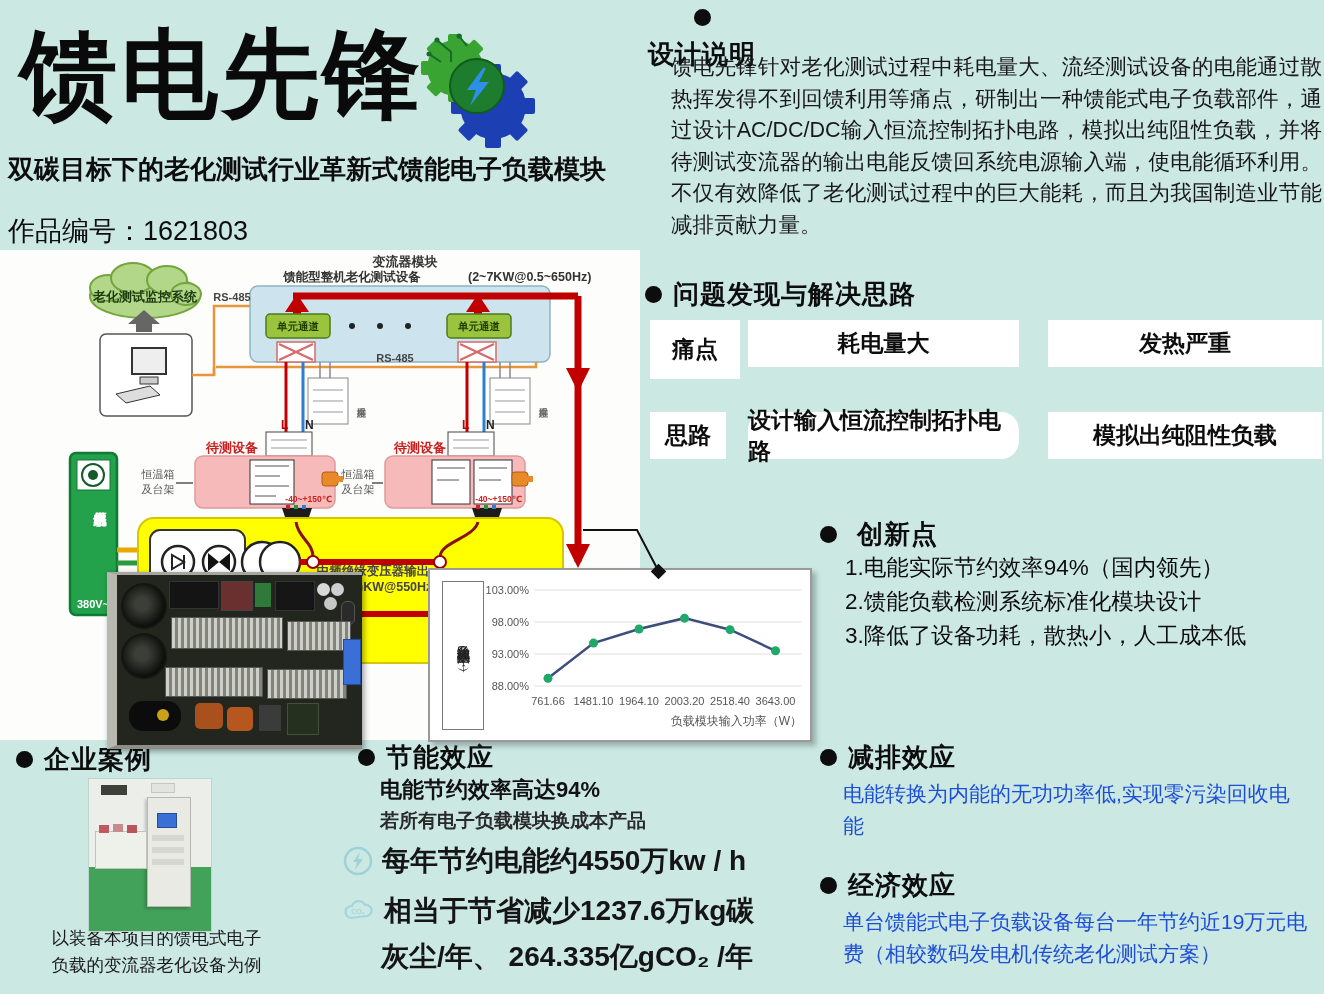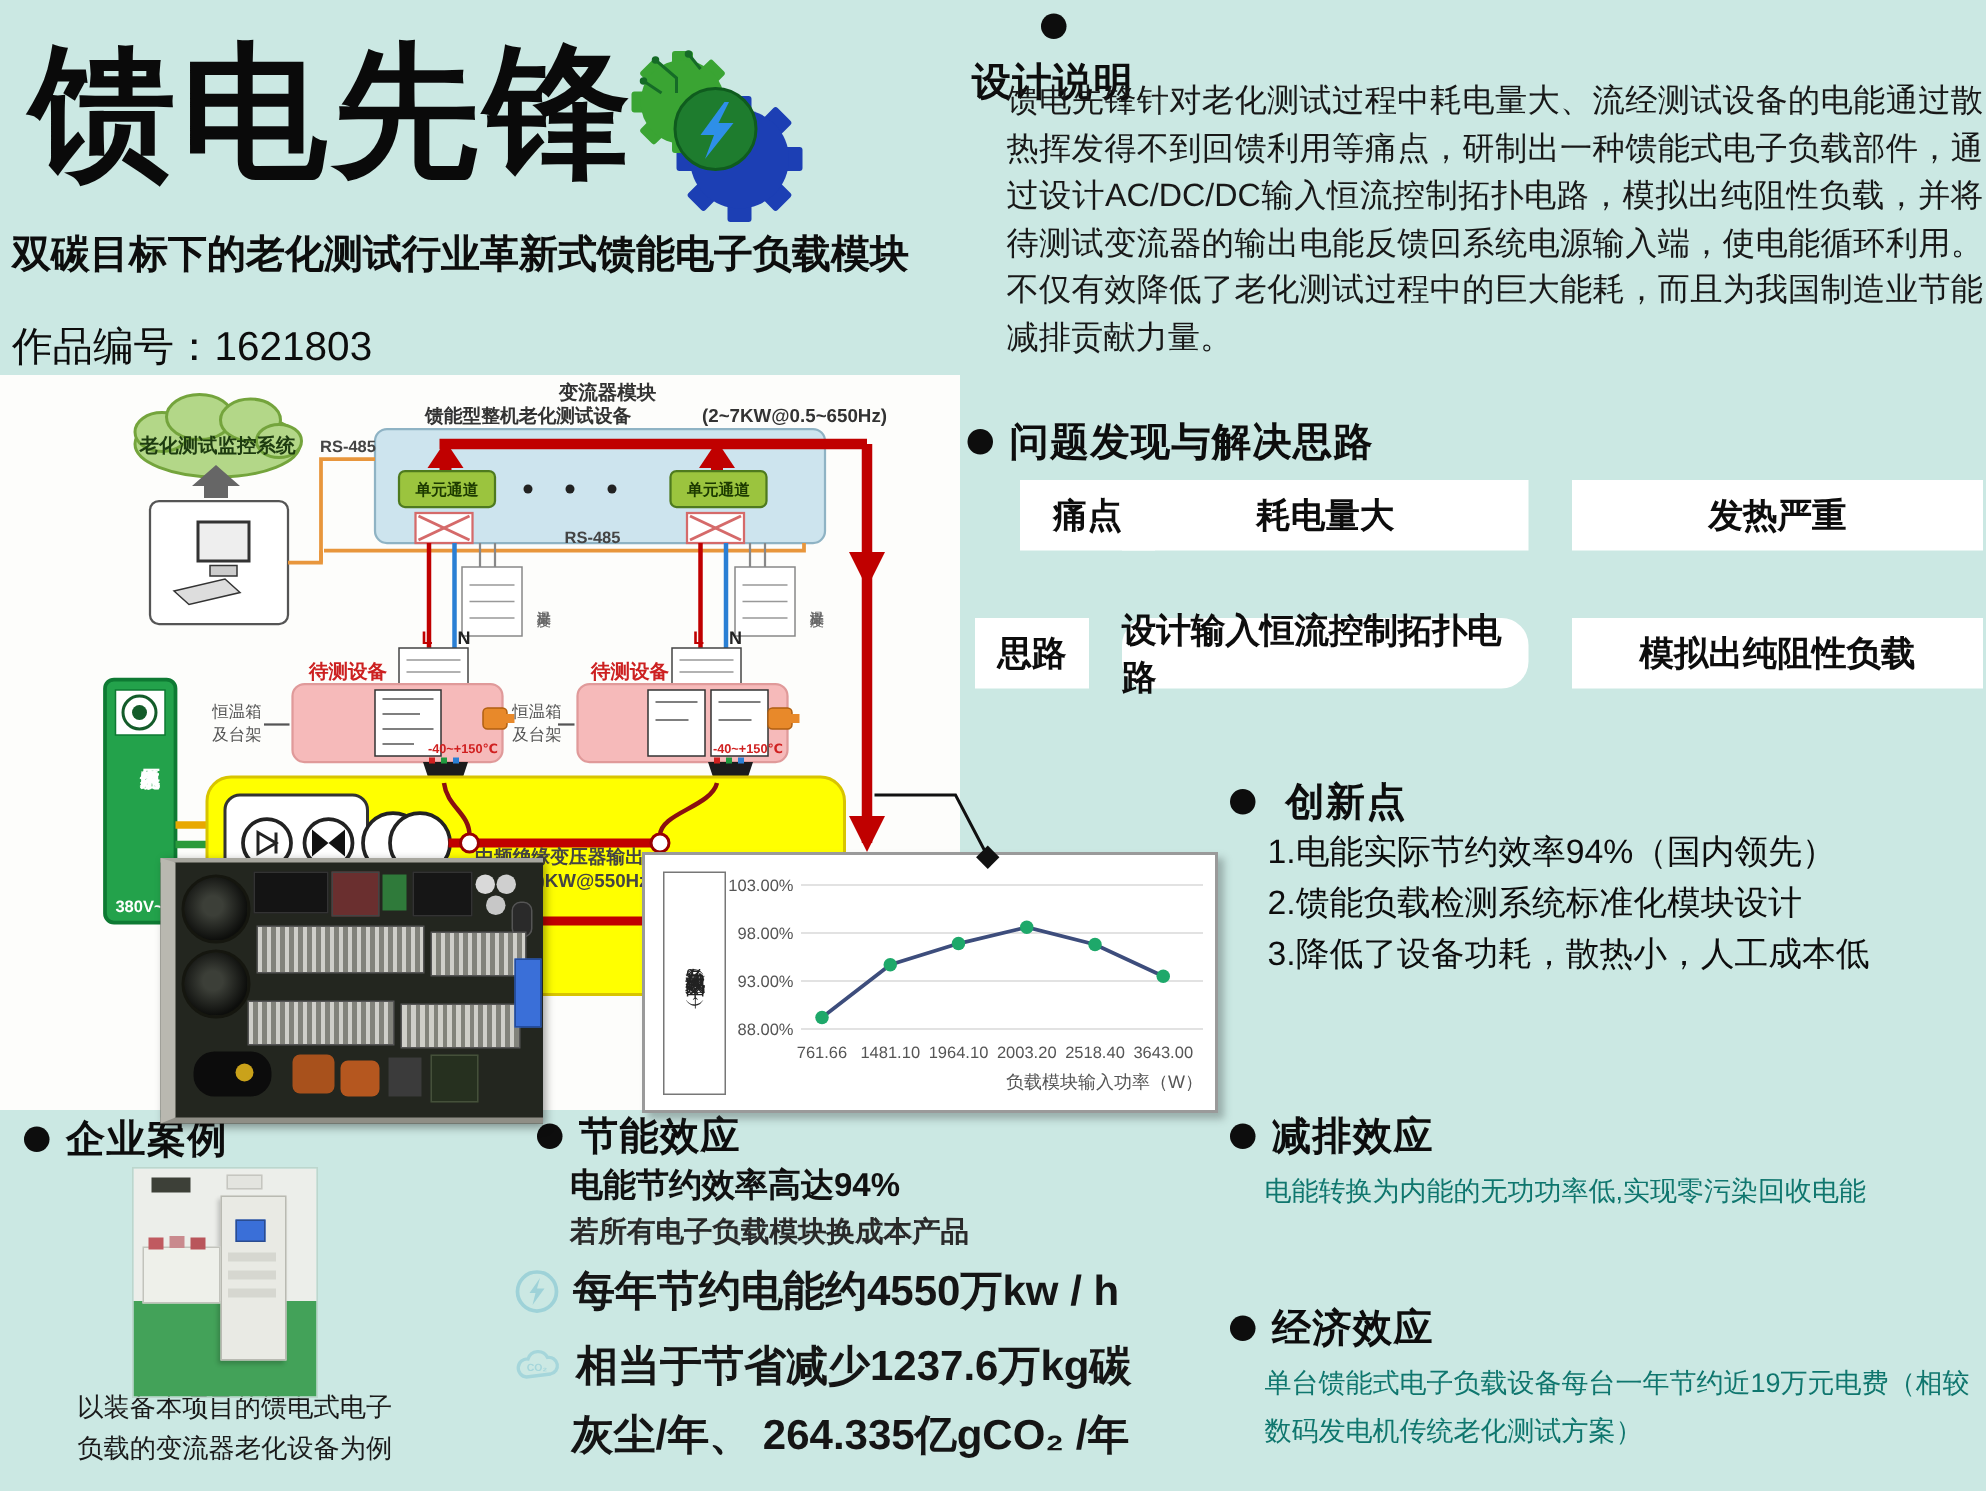--- a/index.html
+++ b/index.html
@@ -27,21 +27,21 @@
          border:2px solid #9a9a9a;box-shadow:4px 4px 5px rgba(60,70,70,.35);z-index:6;}
   .ylabelbox{position:absolute;left:12px;top:11px;width:40px;height:147px;border:1.5px solid #777;
              display:flex;align-items:center;justify-content:center;}
   .ylabelbox span{writing-mode:vertical-rl;text-orientation:upright;font-size:13.5px;color:#222;letter-spacing:1px;}
   .ctick{font-size:11px;fill:#555;}
   .cxlabel{font-size:12px;fill:#555;}
   
   .es-l1{position:absolute;left:380px;top:775px;font-size:22px;font-weight:600;color:#111;}
   .es-l2{position:absolute;left:380px;top:808px;font-size:19px;font-weight:700;color:#2a2a2a;}
   .stat{position:absolute;display:flex;align-items:center;gap:9px;font-size:28px;font-weight:600;color:#151515;}
-  .bodytxt{position:absolute;font-size:18px;line-height:32px;font-weight:500;color:#0f766e;}
+  .bodytxt{position:absolute;font-size:21px;line-height:32px;font-weight:500;color:#1d4ed8;}
   .caption{position:absolute;left:34px;top:925px;width:245px;text-align:center;
            font-size:17.5px;line-height:27px;color:#1a1a1a;font-weight:500;}
   
   .pcb{position:absolute;left:107px;top:572px;width:245px;height:170px;background:#23261f;
        border-left:10px solid #b9b8b0;border-top:3px solid #a7a69e;border-bottom:4px solid #8f8e86;
        box-shadow:2px 2px 6px rgba(0,0,0,.4);z-index:4;}
   .hs{position:absolute;background:repeating-linear-gradient(90deg,#cfcfc9 0 3px,#82837b 3px 6px);border:1px solid #555;}
   .fan{position:absolute;border-radius:50%;background:radial-gradient(circle at 45% 45%,#3c3f38 20%,#0d0e0c 70%);border:2px solid #15160f;}
   .casephoto{position:absolute;left:88px;top:778px;width:122px;height:152px;z-index:3;
              background:linear-gradient(#eceeea 0 58%,#43a259 58% 100%);border:1px solid #bcd6cd;}
@@ -131,21 +131,21 @@
   <div class="sec" style="left:648px;top:9px;flex-direction:column;">
     <div class="dot"></div>
     <div class="t">设计说明</div>
   </div>
   <div class="design-body">馈电先锋针对老化测试过程中耗电量大、流经测试设备的电能通过散热挥发得不到回馈利用等痛点，研制出一种馈能式电子负载部件，通过设计AC/DC/DC输入恒流控制拓扑电路，模拟出纯阻性负载，并将待测试变流器的输出电能反馈回系统电源输入端，使电能循环利用。不仅有效降低了老化测试过程中的巨大能耗，而且为我国制造业节能减排贡献力量。</div>
 
   <div class="sec" style="left:645px;top:277px;">
     <div class="dot"></div>
     <div class="t">问题发现与解决思路</div>
   </div>
-  <div class="pbox" style="left:650px;top:320px;width:90px;height:47px;margin-left:30px;">痛点</div>
+  <div class="pbox" style="left:650px;top:320px;width:90px;height:59px;">痛点</div>
   <div class="pbox" style="left:748px;top:320px;width:271px;height:47px;">耗电量大</div>
   <div class="pbox" style="left:1048px;top:320px;width:274px;height:47px;">发热严重</div>
   <div class="pbox" style="left:650px;top:412px;width:76px;height:47px;">思路</div>
   <div class="pbox" style="left:748px;top:412px;width:271px;height:47px;border-radius:18px;">设计输入恒流控制拓扑电路</div>
   <div class="pbox" style="left:1048px;top:412px;width:274px;height:47px;">模拟出纯阻性负载</div>
 
   <div class="sec" style="left:820px;top:517px;gap:20px;">
     <div class="dot"></div>
     <div class="t">创新点</div>
   </div>

